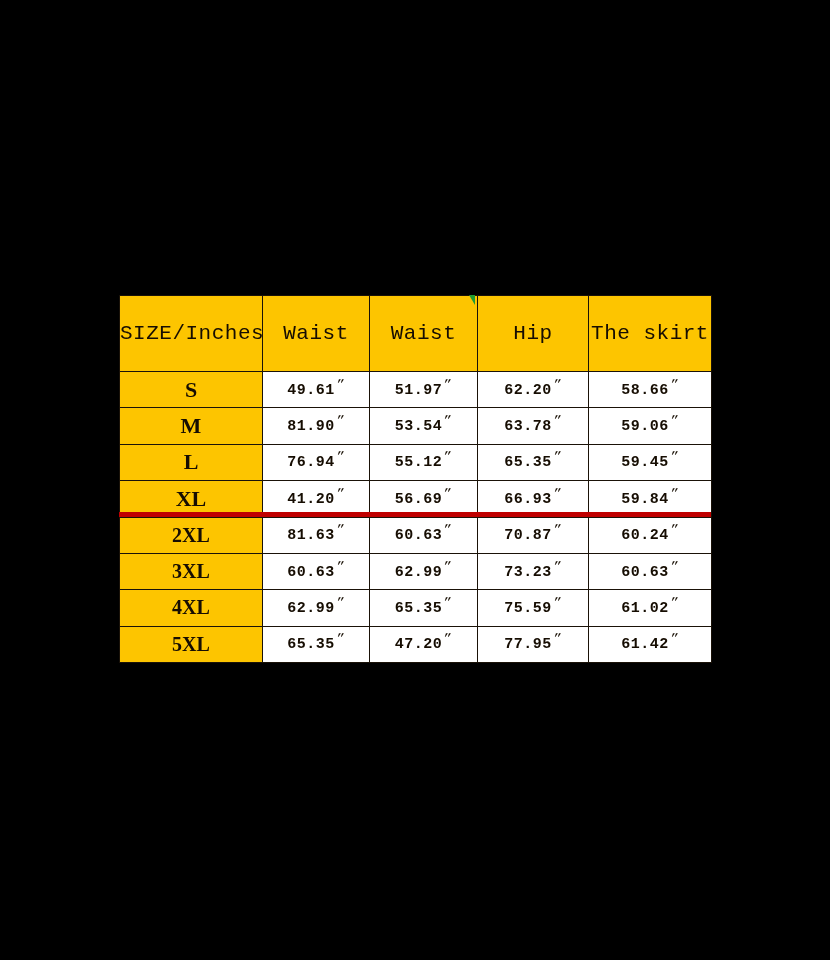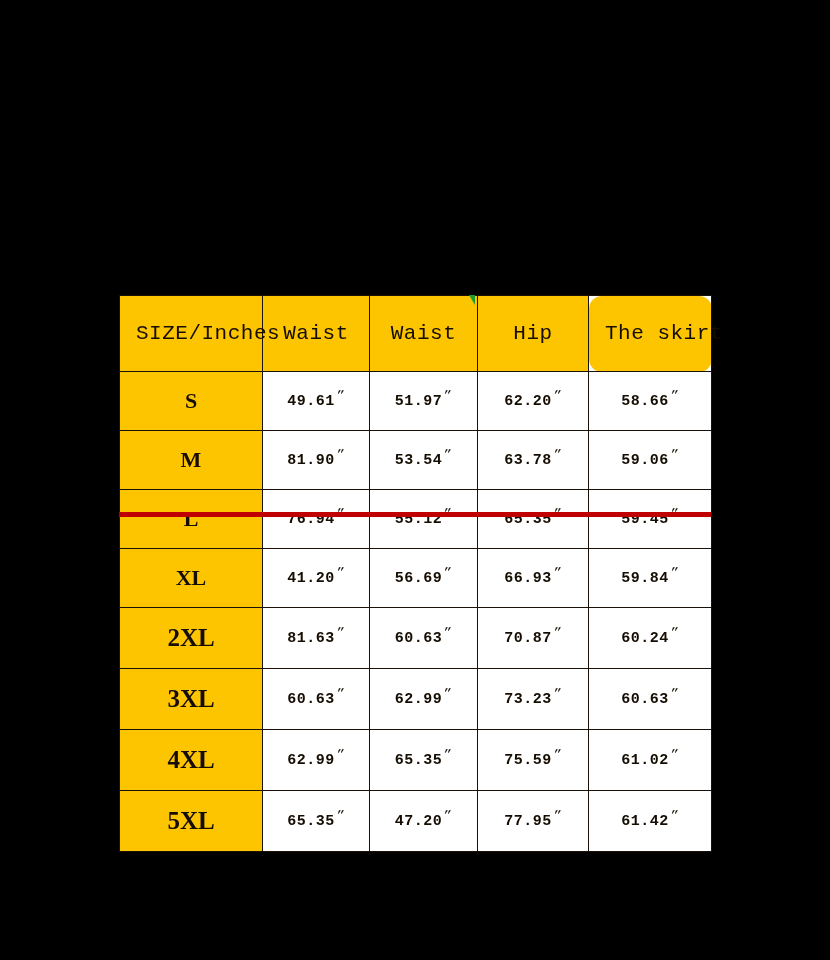--- a/index.html
+++ b/index.html
@@ -33,50 +33,50 @@
 
   table.size-chart col.c-size   { width: 143px; }
   table.size-chart col.c-bust   { width: 107px; }
   table.size-chart col.c-waist  { width: 108px; }
   table.size-chart col.c-hip    { width: 111px; }
   table.size-chart col.c-skirt  { width: 123px; }
 
   table.size-chart th,
   table.size-chart td {
     border: 1px solid #1a1208;
-    padding: 16px;
+    padding: 0;
     text-align: center;
     vertical-align: middle;
     color: #160d02;
   }
 
   
   tr.header-row { height: 76px; }
   tr.header-row th {
     background: #fdc500;
     font-family: "Liberation Mono", monospace;
     font-size: 21px;
     font-weight: normal;
     letter-spacing: 0.5px;
     white-space: nowrap;
   }
   th.head-size { font-size: 20px; }
-  th.head-skirt { font-size: 20px; letter-spacing: 0px; border-radius: 13px; }
+  th.head-skirt { font-size: 20px; letter-spacing: 0px; }
 
   
   tr.data-row { height: 36px; }
 
   td.size-cell {
     background: #fdc500;
     font-family: "Liberation Serif", serif;
     font-weight: bold;
     font-size: 22px;
   }
   tr.size-lg td.size-cell {
-    font-size: 25px;
+    font-size: 20px;
   }
 
   td.value-cell {
     background: #ffffff;
     font-family: "Liberation Mono", monospace;
     font-weight: bold;
     font-size: 15px;
     letter-spacing: 0.5px;
   }
   td.value-cell .val { display: inline; }

